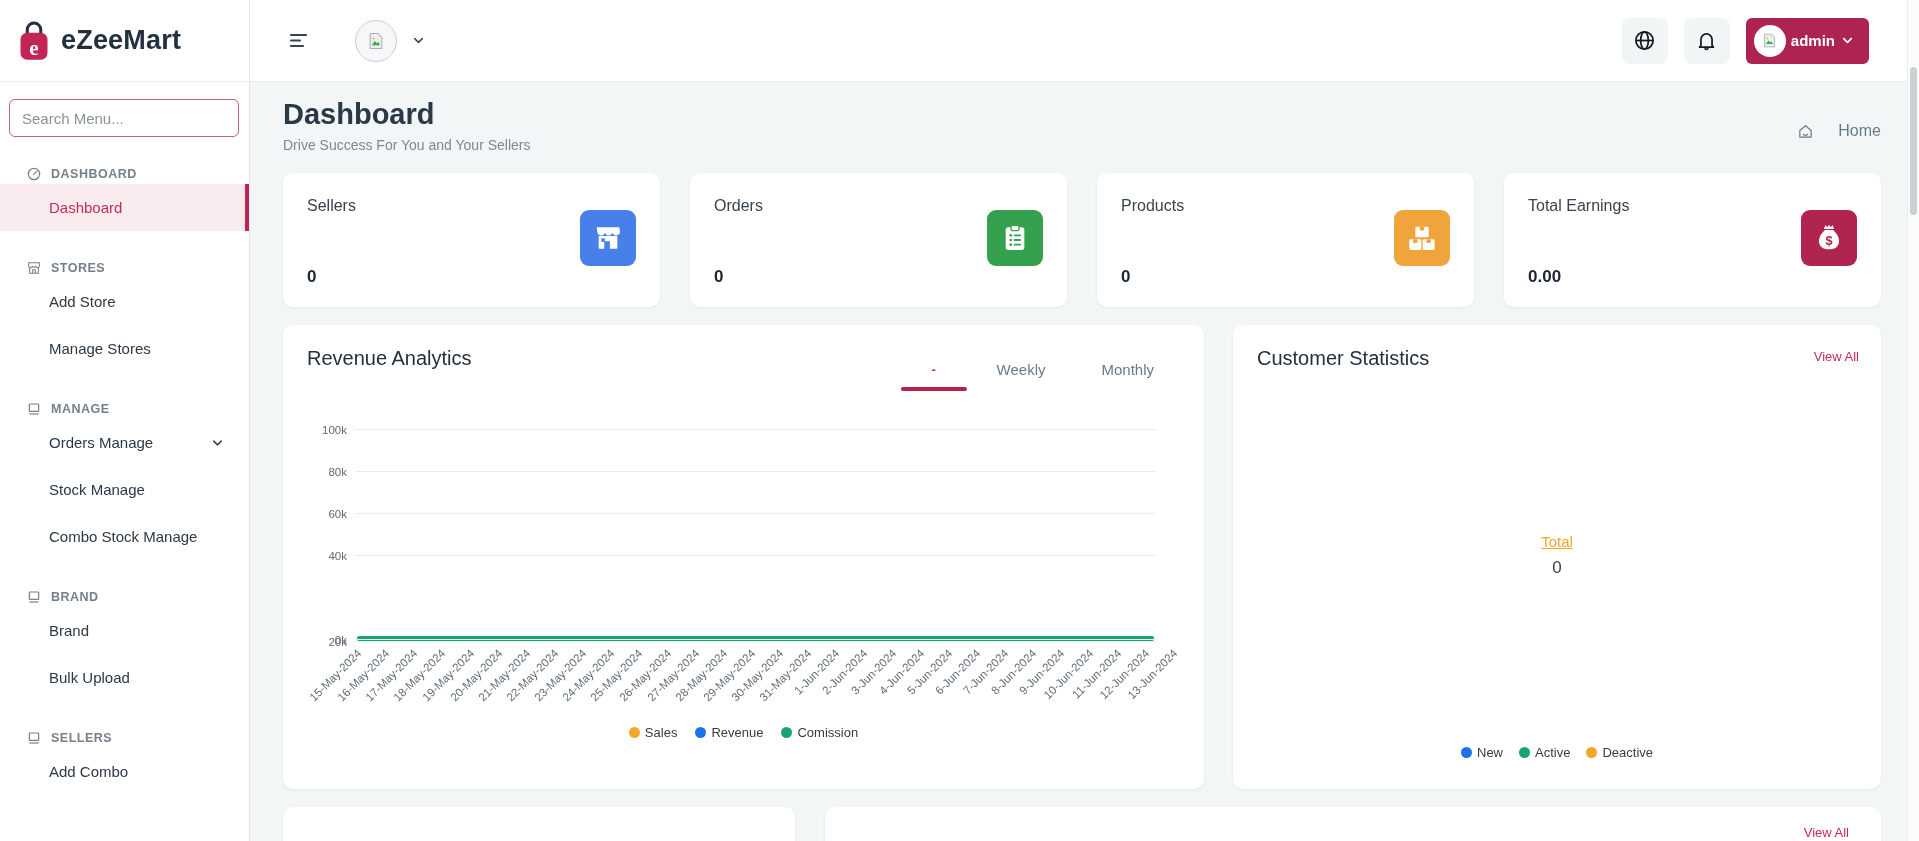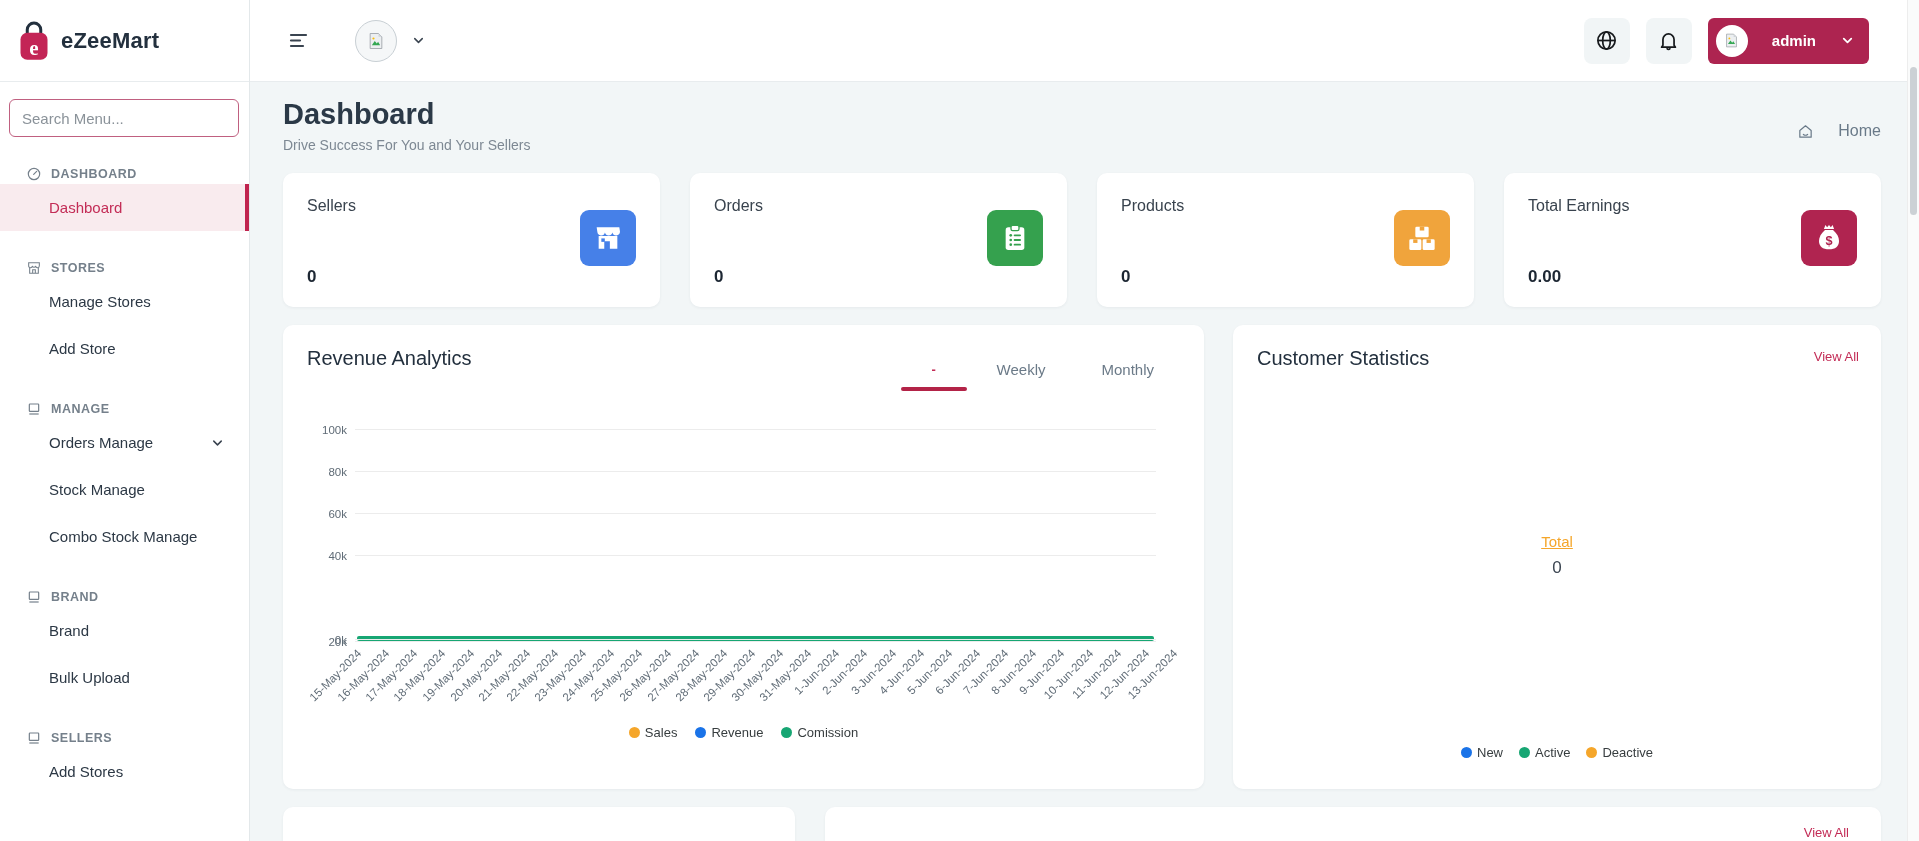--- a/index.html
+++ b/index.html
@@ -3,39 +3,39 @@
 <meta charset="utf-8">
 <style>
   * { box-sizing: border-box; margin: 0; padding: 0; }
   html,body { width:1919px; height:841px; overflow:hidden; }
   body { font-family:"Liberation Sans", sans-serif; background:#fff; }
   .app { position:relative; width:1919px; height:841px; display:flex; overflow:hidden; }
 
   
   .sidebar { width:250px; min-width:250px; height:100%; background:#fff; border-right:1px solid #e3e8ea; overflow:hidden; }
   .logo-row { height:82px; display:flex; align-items:center; gap:9px; padding-left:16px; border-bottom:1px solid #e8ecee; cursor:pointer; }
-  .logo-text { font-size:22px; font-weight:700; color:#23303e; letter-spacing:.2px;text-align:center; }
+  .logo-text { font-size:27px; font-weight:700; color:#23303e; letter-spacing:.2px;text-align:center; }
   .search { display:block; width:230px; margin:17px 0 6px 9px; height:38px; border:1px solid #c06080; border-radius:6px; padding:0 12px; font-size:15px; color:#333; outline:none; font-family:"Liberation Sans",sans-serif; }
   .search::placeholder { color:#8a9299; }
   .nav-head { display:flex; align-items:center; gap:9px; padding-left:26px; margin:29px 0 2px; color:#75808b; font-size:12.5px; font-weight:700; letter-spacing:.5px; }
   .nav-head .icn svg { display:block; }
   .nav-item { position:relative; height:47px; display:flex; align-items:center; padding-left:49px; font-size:15px; color:#2c3845; cursor:pointer; }
   .nav-item.active { background:#f9ebee; color:#c32c56; }
   .nav-item.active::after { content:""; position:absolute; right:0; top:0; bottom:0; width:4px; background:#c0234e; }
   .nav-chev { position:absolute; right:24px; top:50%; transform:translateY(-50%); color:#3a4450; }
 
   
   .right-col { flex:1; display:flex; flex-direction:column; min-width:0; }
   .topbar { height:82px; min-height:82px; background:#fff; border-bottom:1px solid #e8ecee; display:flex; align-items:center; padding:0 50px 0 37px; }
   .icon-btn { width:46px; height:46px; border-radius:8px; background:#f1f5f6; border:none; display:flex; align-items:center; justify-content:center; cursor:pointer; }
   .hamburger { background:transparent; width:auto; height:auto; }
   .avatar-group { display:flex; align-items:center; gap:14px; margin-left:44px; cursor:pointer; }
   .avatar-circle { width:42px; height:42px; border-radius:50%; background:#f5f7f8; border:1.5px solid #c8cfd4; display:flex; align-items:center; justify-content:center; overflow:hidden; }
   .top-right { margin-left:auto; display:flex; align-items:center; gap:16px; }
-  .admin-btn { display:flex; align-items:center; gap:24px; background:#ad2450; border:none; border-radius:6px; padding:7px 14px 7px 8px; height:46px; cursor:pointer; }
+  .admin-btn { display:flex; align-items:center; gap:5px; background:#ad2450; border:none; border-radius:6px; padding:7px 14px 7px 8px; height:46px; cursor:pointer; }
   .admin-avatar { width:32px; height:32px; border-radius:50%; background:#fff; display:flex; align-items:center; justify-content:center; }
   .admin-label { color:#fff; font-size:15px; font-weight:600; }
   .admin-btn .chev { color:#fff; display:flex; }
 
   
   .main { flex:1; background:#f2f6f7; padding:16px 38px 0 33px; overflow:hidden; }
   .page-head { display:flex; justify-content:space-between; align-items:flex-start; }
   .page-title { font-size:29px; font-weight:800; color:#2b3947; margin-bottom:6px; }
   .page-sub { font-size:14px; color:#7d8893; margin-bottom:20px; }
   .breadcrumb { display:flex; align-items:center; gap:24px; color:#6a7a89; font-size:16px; margin-top:24px; cursor:pointer; }
@@ -119,24 +119,24 @@
         <div class="nav-head">
           <span class="icn">
             <svg viewBox="0 0 24 24" width="16" height="16" fill="none" stroke="currentColor" stroke-width="1.6">
               <path d="M4 4h16v4.6a2.7 2.7 0 0 1-5.4.4 2.7 2.7 0 0 1-5.2 0A2.7 2.7 0 0 1 4 8.6z"></path>
               <path d="M5.5 11.5V20h13v-8.5M10 20v-5.3h4V20"></path>
             </svg>
           </span>
           <span>STORES</span>
         </div>
         <div class="nav-item">
+          <span>Add Store</span>
+        </div>
+        <div class="nav-item">
           <span>Manage Stores</span>
-        </div>
-        <div class="nav-item">
-          <span>Add Store</span>
         </div>
         <div class="nav-head">
           <span class="icn">
             <svg viewBox="0 0 24 24" width="16" height="16" fill="none" stroke="currentColor" stroke-width="1.8">
               <rect x="5" y="4.5" width="14" height="11" rx="1"></rect>
               <path d="M5 19.5h14"></path>
             </svg>
           </span>
           <span>MANAGE</span>
         </div>
@@ -172,21 +172,21 @@
         <div class="nav-head">
           <span class="icn">
             <svg viewBox="0 0 24 24" width="16" height="16" fill="none" stroke="currentColor" stroke-width="1.8">
               <rect x="5" y="4.5" width="14" height="11" rx="1"></rect>
               <path d="M5 19.5h14"></path>
             </svg>
           </span>
           <span>SELLERS</span>
         </div>
         <div class="nav-item">
-          <span>Add Stores</span>
+          <span>Add Combo</span>
         </div>
       </nav>
   </aside>
 
   <div class="right-col">
 
     <header class="topbar">
       <button class="icon-btn hamburger">
         <svg viewBox="0 0 24 24" width="24" height="24" fill="none" stroke="#3a4450" stroke-width="2.2" stroke-linecap="round">
             <path d="M4 6h15M4 11.5h9M4 17h12"></path>

